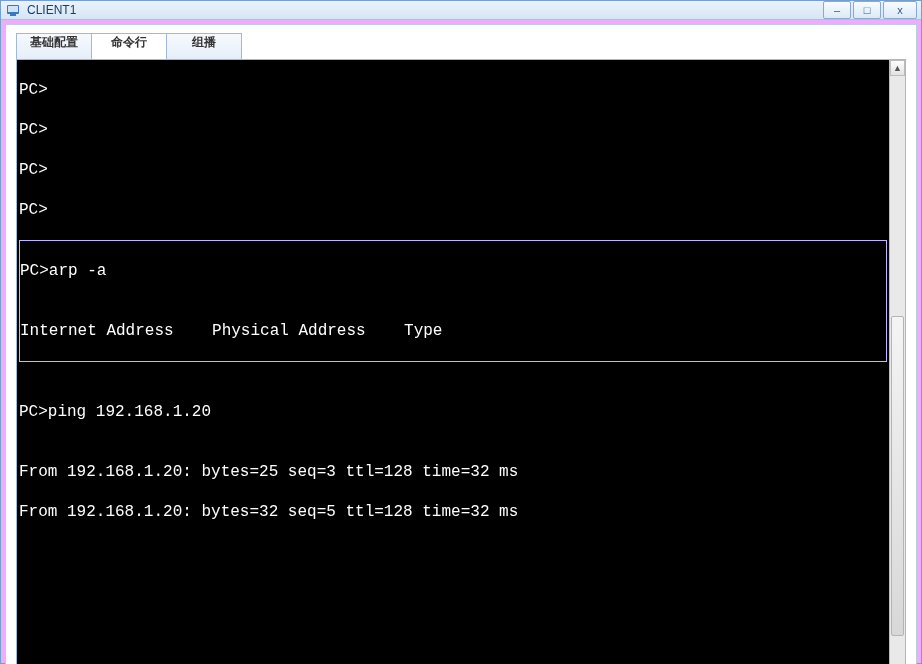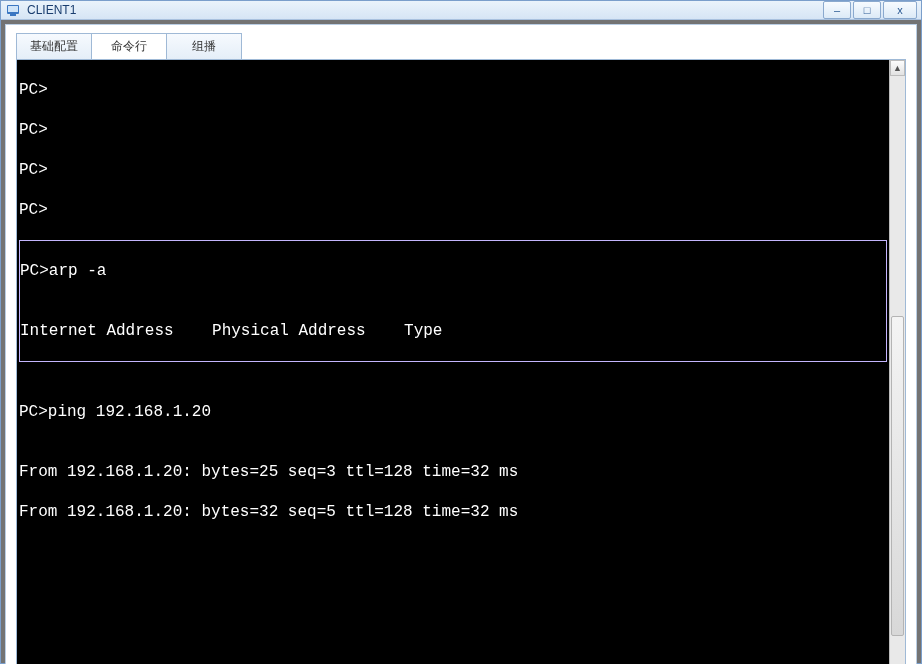--- a/index.html
+++ b/index.html
@@ -1,27 +1,27 @@
 <!DOCTYPE html>
 <html><head>
 <meta charset="utf-8">
 <style>
   * { box-sizing: border-box; margin: 0; padding: 0; }
   html, body { width: 922px; height: 664px; font-family: Tahoma, "Microsoft YaHei", sans-serif; font-size: 12px; background: #fff; }
-  .window { width: 922px; height: 664px; border: 1px solid #7a9ecb; display: flex; flex-direction: column; background: #737373; }
+  .window { width: 922px; height: 664px; border: 1px solid #7a9ecb; display: flex; flex-direction: column; background: #f0abfc; }
   .titlebar { height: 28px; background: linear-gradient(#eaf3fb,#d6e5f5); display: flex; align-items: center; padding: 0 4px; border-bottom: 1px solid #a9c1de; }
   .titlebar .app-icon { width: 16px; height: 16px; margin-right: 6px; display:inline-block; }
   .titlebar .app-icon svg { width:16px; height:16px; display:block; }
   .titlebar .title { color: #1a3e6f; font-weight: normal; flex: 1; font-size: 12px; }
   .win-controls { display: flex; gap: 2px; }
   .win-btn { width: 28px; height: 18px; border: 1px solid #8aa9ce; background: linear-gradient(#f7fbff,#dceaf7); display:flex; align-items:center; justify-content:center; font-family: Arial; font-size:11px; color:#2b5a93; border-radius:2px; cursor:pointer; }
   .win-btn.close { width:34px; }
   .content-outer { flex:1; padding: 8px 10px 10px 10px; background:#fff; margin:4px; border:1px solid #b9cde3; display:flex; flex-direction:column; }
   .tabs { display:flex; height:26px; }
-  .tab { min-width:76px; padding:0 8px; height:26px; border:1px solid #9fb9d6; border-bottom:none; background:linear-gradient(#fefefe,#e9f1fa); display:flex; align-items:center; justify-content:center; font-size:12px; color:#333; margin-right:-1px; cursor:pointer; }
+  .tab { min-width:76px; padding:0 8px; height:26px; border:1px solid #9fb9d6; border-bottom:none; background:linear-gradient(#fefefe,#e9f1fa); display:flex; align-items:flex-start; justify-content:center; font-size:12px; color:#333; margin-right:-1px; cursor:pointer;font-weight:bold; }
   .tab.active { background:#fff; position:relative; z-index:2; }
   .tab.inactive { background:linear-gradient(#f6fafe,#e5eef8); }
   .term-wrap { flex:1; border:1px solid #9fb9d6; background:#000; display:flex; position:relative; }
   .terminal { flex:1; background:#000; color:#fff; font-family: "Courier New", Consolas, monospace; font-size:16px; line-height:20px; padding:0 2px; overflow:hidden; white-space:pre; }
   .redbox { border:1px solid #c4b5fd; }
   .scroll { width:16px; background:#e9e9e9; border-left:1px solid #bcbcbc; display:flex; flex-direction:column; }
   .scroll .arrow { height:16px; background:linear-gradient(#fdfdfd,#e2e2e2); border:1px solid #bcbcbc; display:flex; align-items:center; justify-content:center; font-size:9px; color:#555; cursor:pointer; }
   .scroll .track { flex:1; position:relative; }
   .scroll .thumb { position:absolute; left:1px; right:1px; background:linear-gradient(#f4f4f4,#d8d8d8); border:1px solid #b4b4b4; border-radius:2px; }
 </style>

